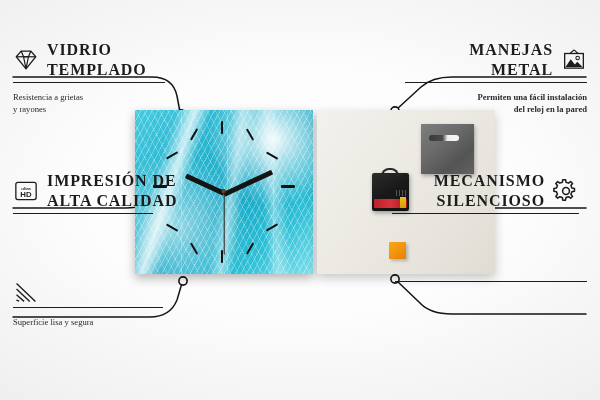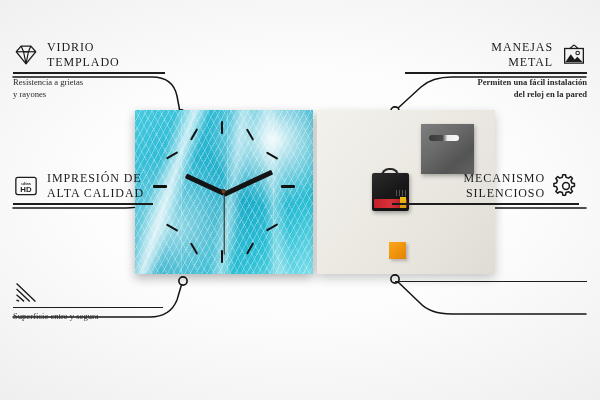--- a/index.html
+++ b/index.html
@@ -88,29 +88,29 @@
     position:absolute; left:72px; top:132px; width:17px; height:17px;
     background:linear-gradient(140deg,#f8a81d 0%, #f0920c 55%, #e08309 100%);
     box-shadow:2px 2px 3px rgba(0,0,0,.22);
   }
 
   
   .feature { position:absolute; }
   .feature .head { display:flex; align-items:center; gap:8px; }
   .feature .title {
     font-family:"Liberation Serif", serif;
-    font-size:12px; font-weight:400; letter-spacing:.9px;
+    font-size:16px; font-weight:700; letter-spacing:.9px;
     color:#1c1c1c; line-height:1.22; text-transform:uppercase;
     white-space:pre-line;
   }
   .feature .rule { height:1.4px; background:#1d1d1d; margin-top:3px; }
   .feature .desc {
     font-family:"Liberation Serif", serif;
     font-size:8.6px; color:#2a2a2a; line-height:1.38;
-    margin-top:3px; white-space:pre-line;
+    margin-top:9px; white-space:pre-line;
   }
   .feature.left .head { justify-content:flex-start; }
   .feature.left .desc { text-align:left; }
   .feature.right .head { }
   .feature.right .title { text-align:right; }
   .feature.right .desc { text-align:right;font-weight:bold; }
   .ic { flex:0 0 auto; width:26px; height:24px; display:block; }
 
   svg.wires { position:absolute; left:0; top:0; width:600px; height:400px; pointer-events:none; }
 </style>
@@ -215,21 +215,21 @@
       <svg class="ic" viewBox="0 0 32 28">
         <g stroke="#1c1c1c" stroke-width="1.7" stroke-linecap="square">
           <path d="M5 4 L27 25"></path>
             <path d="M5 11 L20 25"></path>
             <path d="M5 18 L13 25"></path>
             <path d="M5 24.2 L6.8 25"></path>
         </g>
       </svg>
     </div>
     <div class="rule" style="width:150px;"></div>
-    <div class="desc">Superficie entre y segura</div>
+    <div class="desc">Superficie lisa y segura</div>
   </div>
 
   <div class="feature right" style="left:405px; top:40px; width:182px;">
     <div class="head">
       <div class="title" style="flex:1;">MANEJAS
 METAL</div>
       <svg class="ic" viewBox="0 0 32 28">
         <path d="M16 1.5 L11 6 M16 1.5 L21 6" fill="none" stroke="#1c1c1c" stroke-width="1.4"></path>
         <rect x="4.5" y="6" width="23" height="18" fill="none" stroke="#1c1c1c" stroke-width="1.6"></rect>
         <circle cx="20.5" cy="11.5" r="2.2" fill="none" stroke="#1c1c1c" stroke-width="1.3"></circle>

